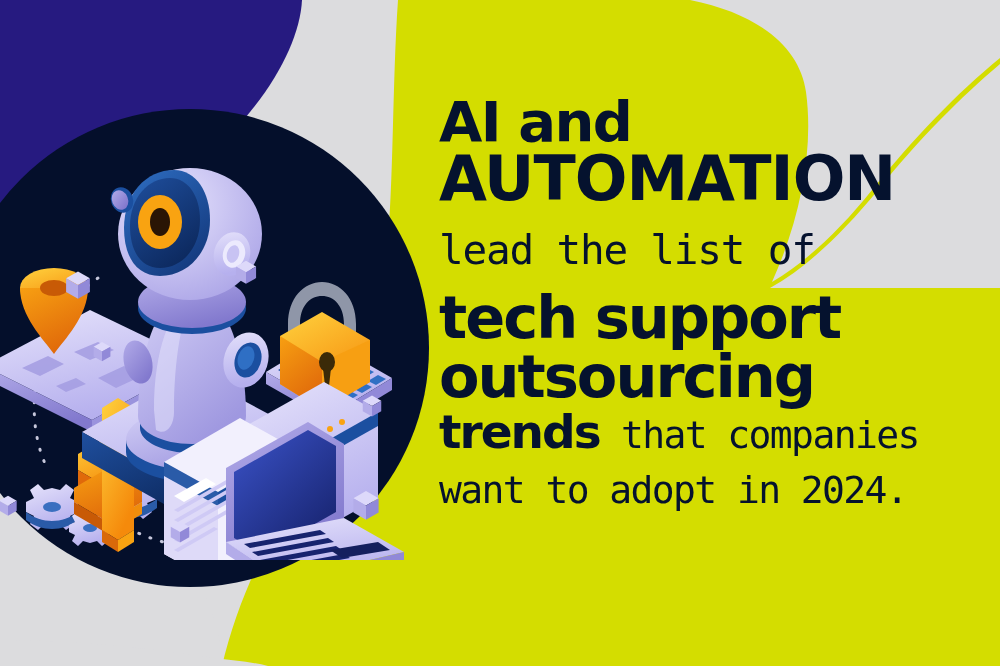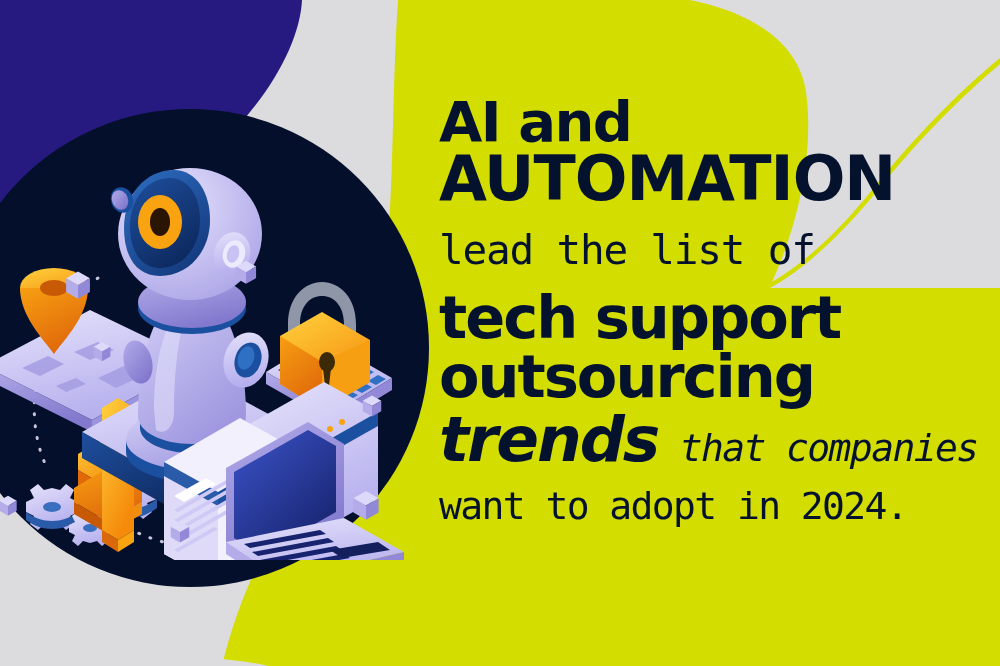--- a/index.html
+++ b/index.html
@@ -51,30 +51,28 @@
     font-weight:700;
     font-size:59px;
     letter-spacing:-2px;
     line-height:1.0;
   }
 
   .mix{ line-height:1.0; }
   .mix .bigpart{
     font-family:"DejaVu Sans", sans-serif;
     font-weight:700;
-    font-size:63px;
+    font-size:47px;
     letter-spacing:-2px;
-    font-style:italic;
   }
   .mix .thinpart{
     font-family:"DejaVu Sans Mono", monospace;
     font-weight:400;
     font-size:38px;
     letter-spacing:-1.6px;
-    font-style:italic;
   }
   .tail{
     font-family:"DejaVu Sans Mono", monospace;
     font-weight:400;
     font-size:38px;
     letter-spacing:-1.6px;
     line-height:1.05;
   }
 
   .sp-1{margin-top:2px;}

